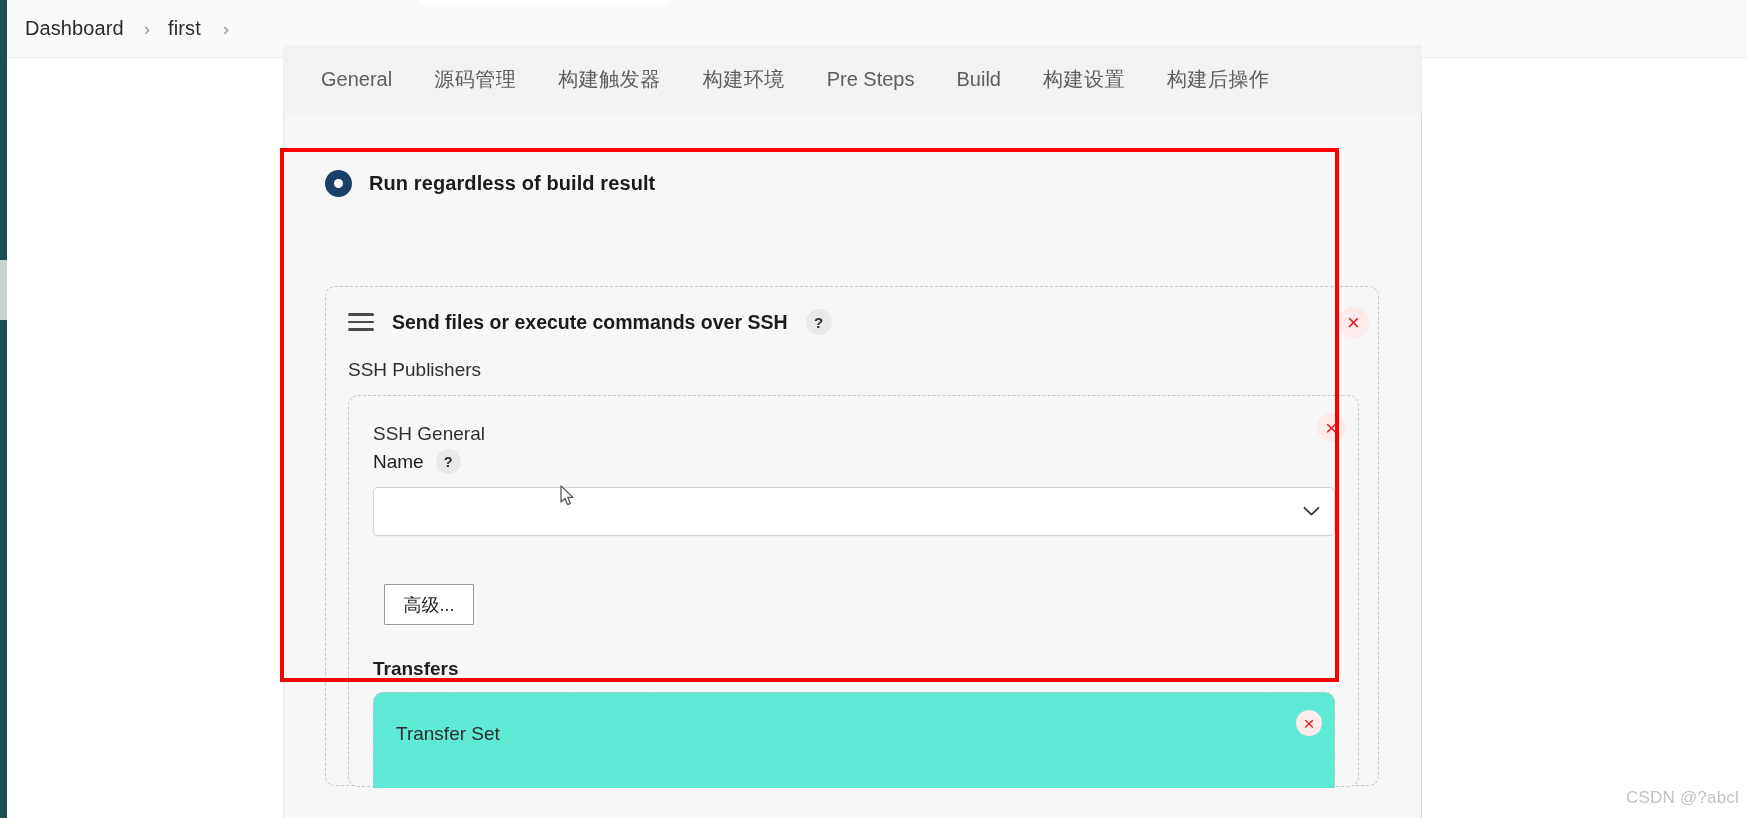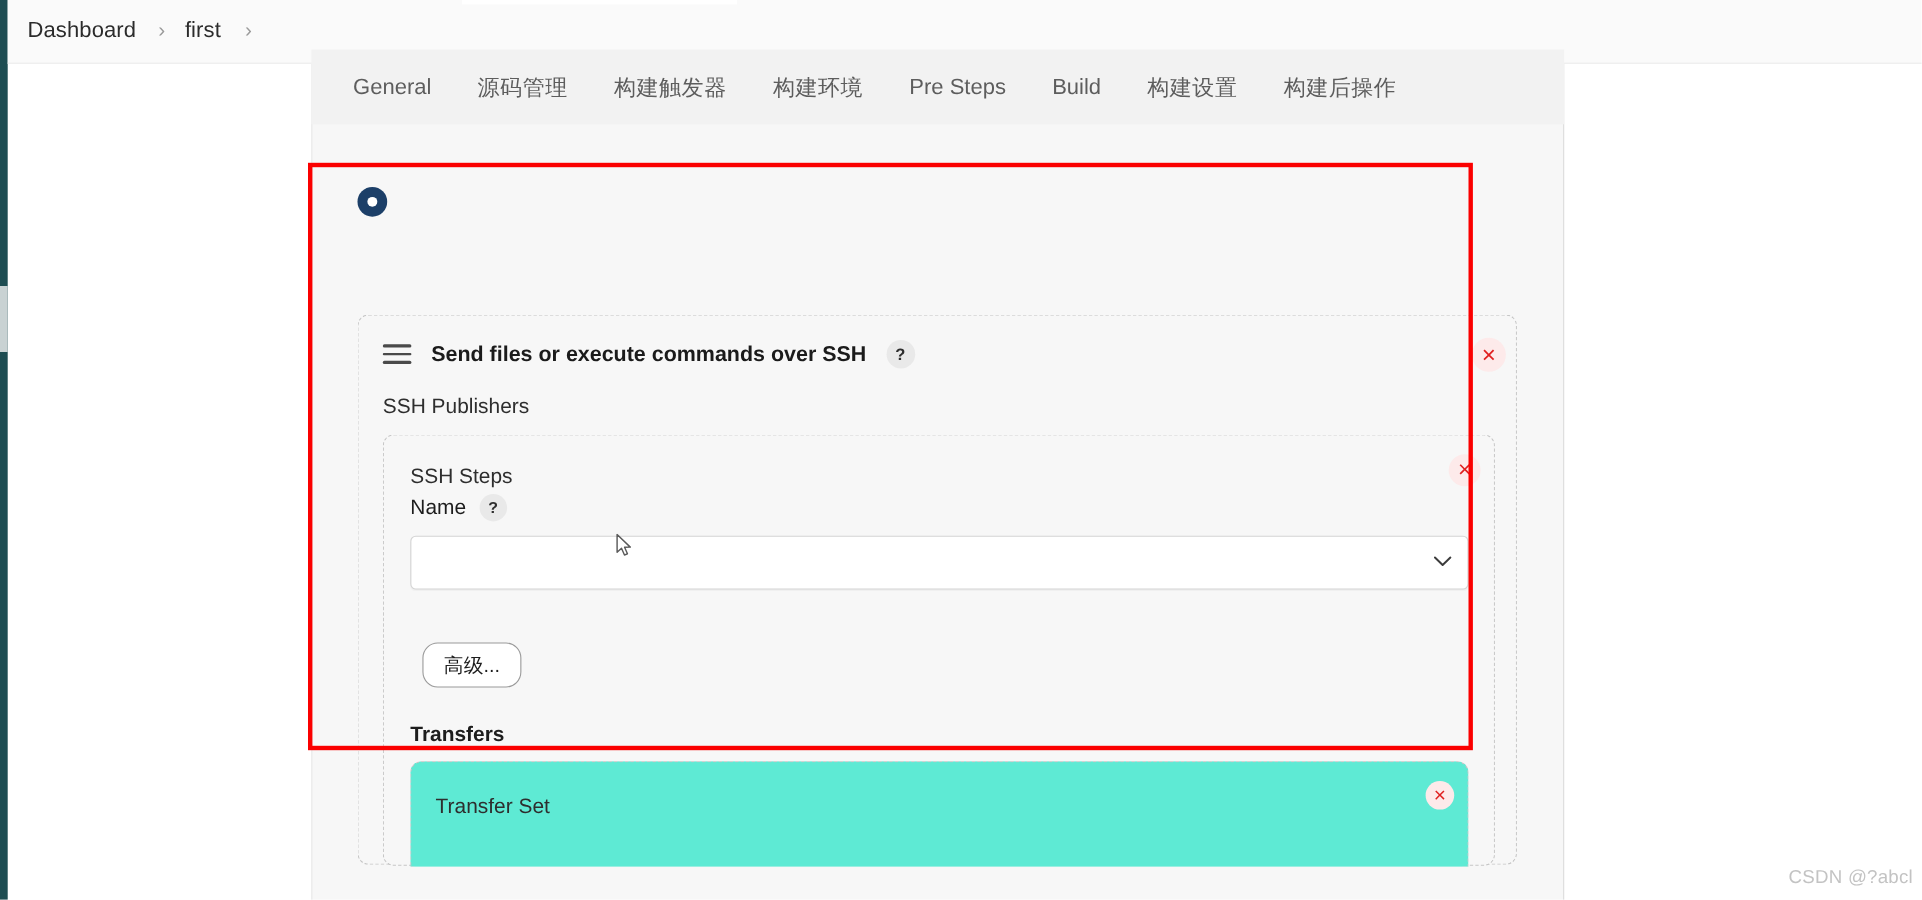--- a/index.html
+++ b/index.html
@@ -202,21 +202,21 @@
     position: absolute; right: 15px; top: 50%;
     transform: translateY(-50%);
     pointer-events: none;
   }
 
   .adv-button {
     position: absolute; left: 35px; top: 188px;
     min-width: 90px; height: 41px;
     background: #ffffff;
     border: 1px solid #9a9a9a;
-    border-radius: 14px;
+    border-radius: 1px;
     font-size: 18px; color: #1d1d1d;
     display: flex; align-items: center; justify-content: center;
     padding: 0 16px;
     cursor: pointer;
     font-family: "Liberation Sans", "DejaVu Sans", sans-serif;
   }
 
   .transfers-label {
     position: absolute; left: 24px; top: 262px;
     font-size: 19px; font-weight: 700; color: #1d1d1d;
@@ -279,20 +279,21 @@
       <div class="tab">Build</div>
       <div class="tab cjk">构建设置</div>
       <div class="tab cjk">构建后操作</div>
     </div>
   </div>
 
   <div class="radio-row">
     <span class="radio-outer">
       <span class="radio-dot"></span>
     </span>
+    <span class="radio-label">Run regardless of build result</span>
   </div>
 
 
   <div class="ssh-panel">
 
     <div class="ssh-header">
       <span class="drag-handle">
         <span></span>
           <span></span>
           <span></span>
@@ -302,21 +303,21 @@
     </div>
 
     <div class="close-x lg">×</div>
 
     <div class="ssh-publishers-label">SSH Publishers</div>
 
     <div class="server-panel">
 
       <div class="close-x md">×</div>
 
-      <div class="field-label-1">SSH Steps</div>
+      <div class="field-label-1">SSH General</div>
       <div class="field-label-2">
         <span>Name</span>
         <span class="help-badge sm">?</span>
       </div>
 
       <div class="select-wrap">
         <div class="select-box"></div>
         <span class="chevron">
           <svg width="17" height="11" viewBox="0 0 17 11" fill="none" xmlns="http://www.w3.org/2000/svg">
             <path d="M1.5 1.8 L8.5 8.6 L15.5 1.8" stroke="#3c3c3c" stroke-width="1.8" stroke-linecap="round" stroke-linejoin="round"></path>

